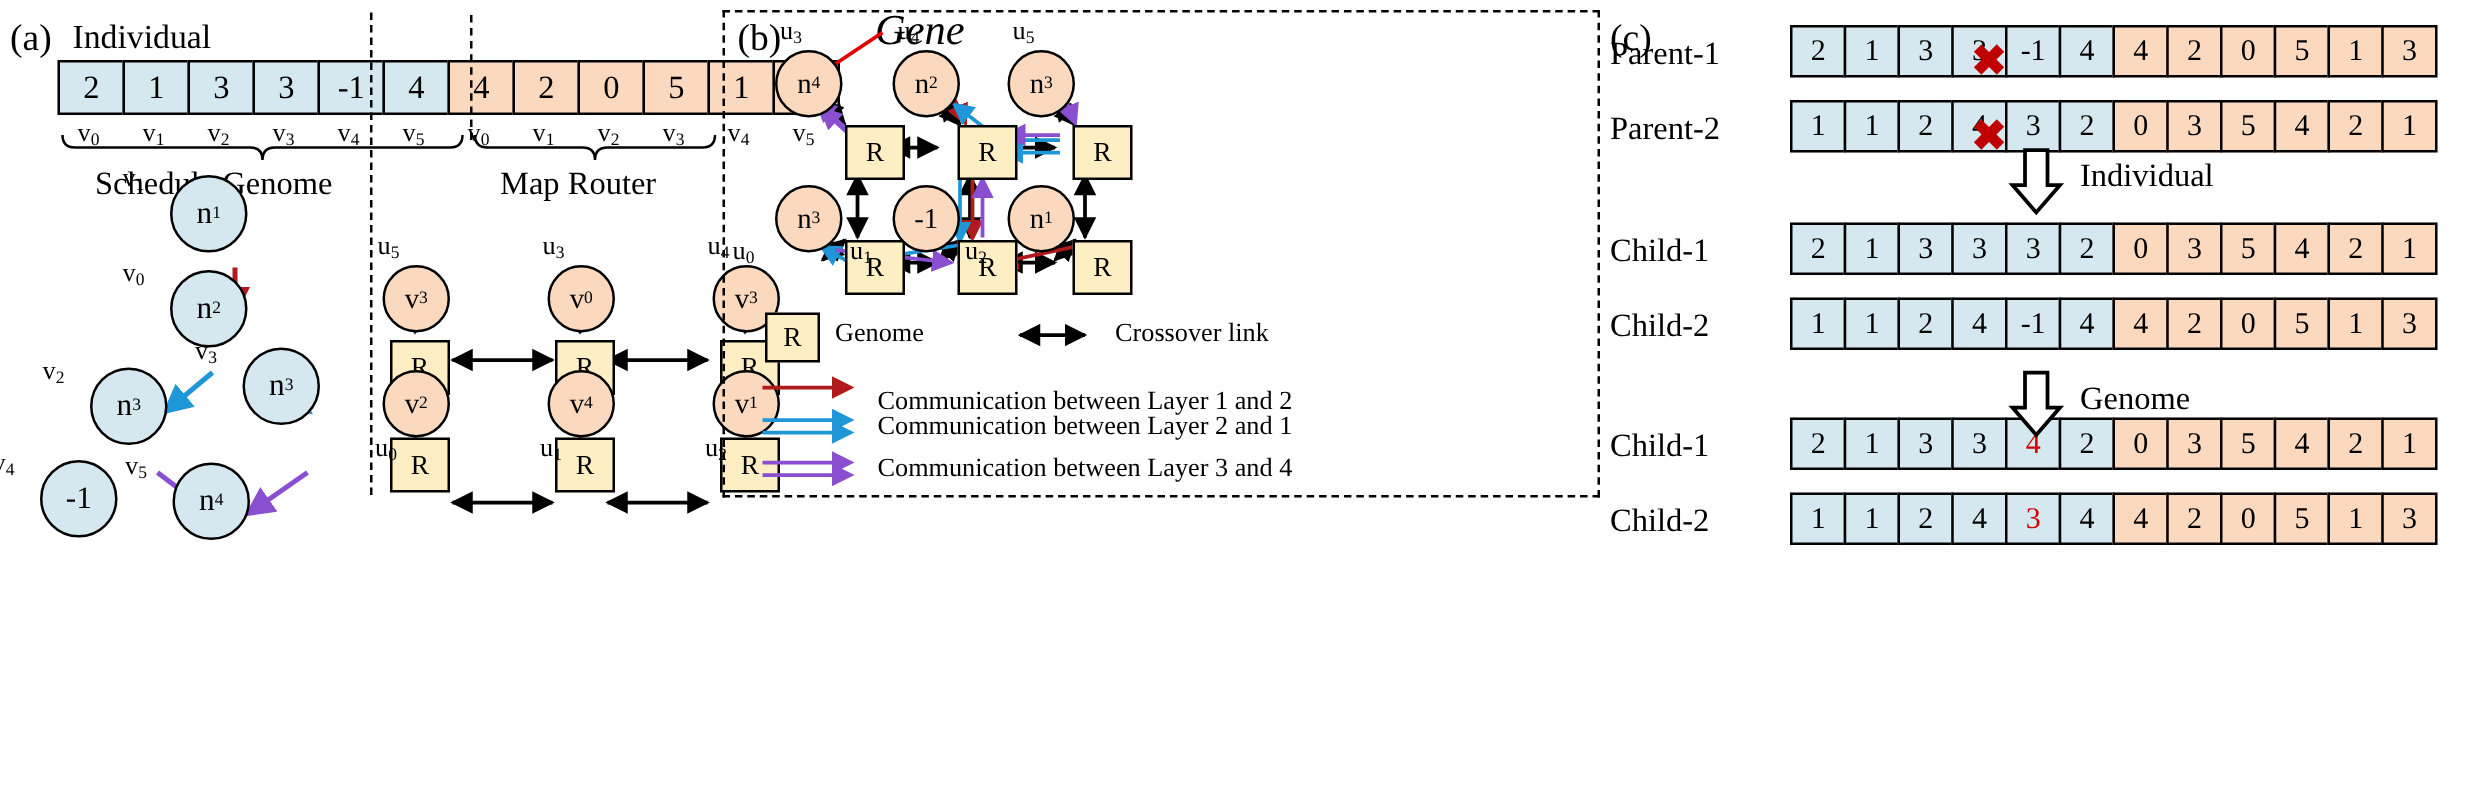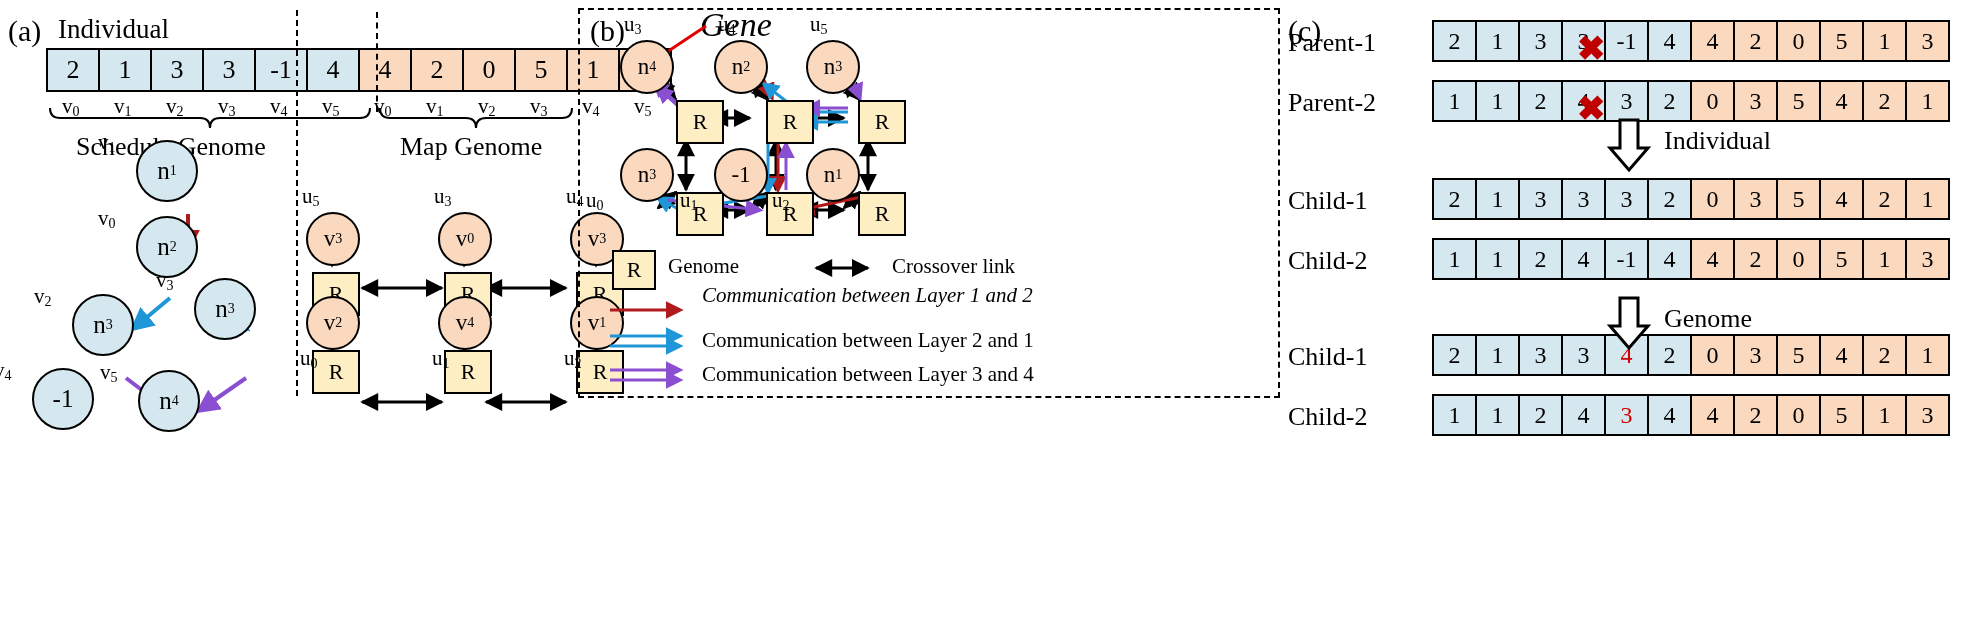--- a/index.html
+++ b/index.html
@@ -75,21 +75,21 @@
       <div class="vlab" style="left: 634px; top: 94px;">v<span class="sub">5</span></div>
     </div>
 
   <div class="dashed-v" style="left:376px;top:12px;height:100px;"></div>
 
   <svg width="580" height="60" style="left:40px;top:104px;">
     <path d="M10,4 q0,10 10,10 h140 q10,0 10,10 q0,-10 10,-10 h140 q10,0 10,-10" fill="none" stroke="#000" stroke-width="2"></path>
     <path d="M340,4 q0,10 10,10 h76 q10,0 10,10 q0,-10 10,-10 h76 q10,0 10,-10" fill="none" stroke="#000" stroke-width="2"></path>
   </svg>
   <div class="cap" style="left:76px;top:132px;">Schedule Genome</div>
-  <div class="cap" style="left:400px;top:132px;">Map Genome</div>
+  <div class="cap" style="left:400px;top:132px;">Map Router</div>
 
   <div class="abs" style="left:700px;top:6px;font-size:34px;font-style:italic;">Gene</div>
   <svg width="140" height="70" style="left:600px;top:22px;">
     <defs>
         <marker id="redhead" markerWidth="7" markerHeight="7" refX="5" refY="3.0" orient="auto">
       <path d="M0,0 L6,3 L0,6 z" fill="#e00000"></path>
         </marker>
       </defs>
     <line x1="106" y1="4" x2="40" y2="48" stroke="#e00000" stroke-width="3" marker-end="url(#redhead)"></line>
   </svg>
@@ -263,21 +263,21 @@
   <div class="legtxt" style="left:668px;top:254px;">Genome</div>
 
   <svg width="74" height="20" style="left:806px;top:258px;">
     <line x1="10" y1="10" x2="62" y2="10" stroke="#000" stroke-width="3" marker-end="url(#bk)" marker-start="url(#bkS)"></line>
   </svg>
   <div class="legtxt" style="left:892px;top:254px;">Crossover link</div>
 
   <svg width="100" height="20" style="left:606px;top:300px;">
     <line x1="4" y1="10" x2="74" y2="10" stroke="#b11a1a" stroke-width="3" marker-end="url(#rd)"></line>
   </svg>
-  <div class="legtxt" style="left:702px;top:283px;font-style:italic;">Communication between Layer 1 and 2</div>
+  <div class="legtxt" style="left:702px;top:308px;">Communication between Layer 1 and 2</div>
 
   <svg width="100" height="26" style="left:606px;top:330px;">
     <line x1="4" y1="6" x2="74" y2="6" stroke="#1f96d8" stroke-width="3" marker-end="url(#bl)"></line>
     <line x1="4" y1="16" x2="74" y2="16" stroke="#1f96d8" stroke-width="3" marker-end="url(#bl)"></line>
   </svg>
   <div class="legtxt" style="left:702px;top:328px;">Communication between Layer 2 and 1</div>
 
   <svg width="100" height="26" style="left:606px;top:364px;">
     <line x1="4" y1="6" x2="74" y2="6" stroke="#8a4fd1" stroke-width="3" marker-end="url(#pu)"></line>
     <line x1="4" y1="16" x2="74" y2="16" stroke="#8a4fd1" stroke-width="3" marker-end="url(#pu)"></line>

